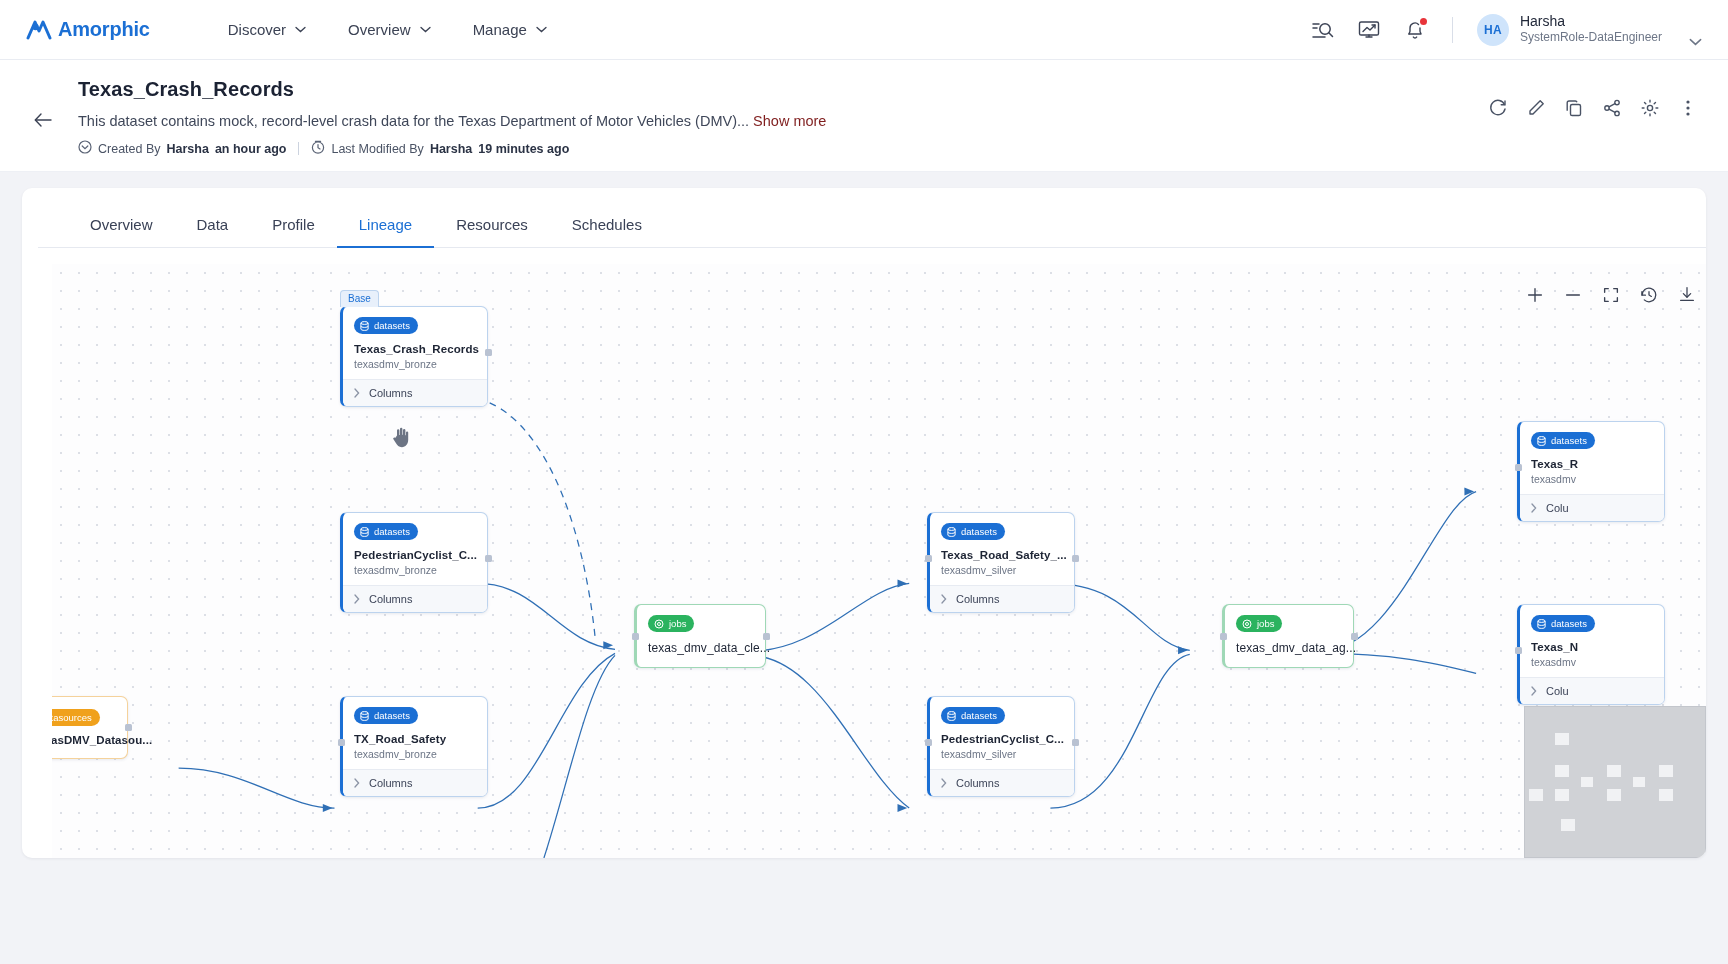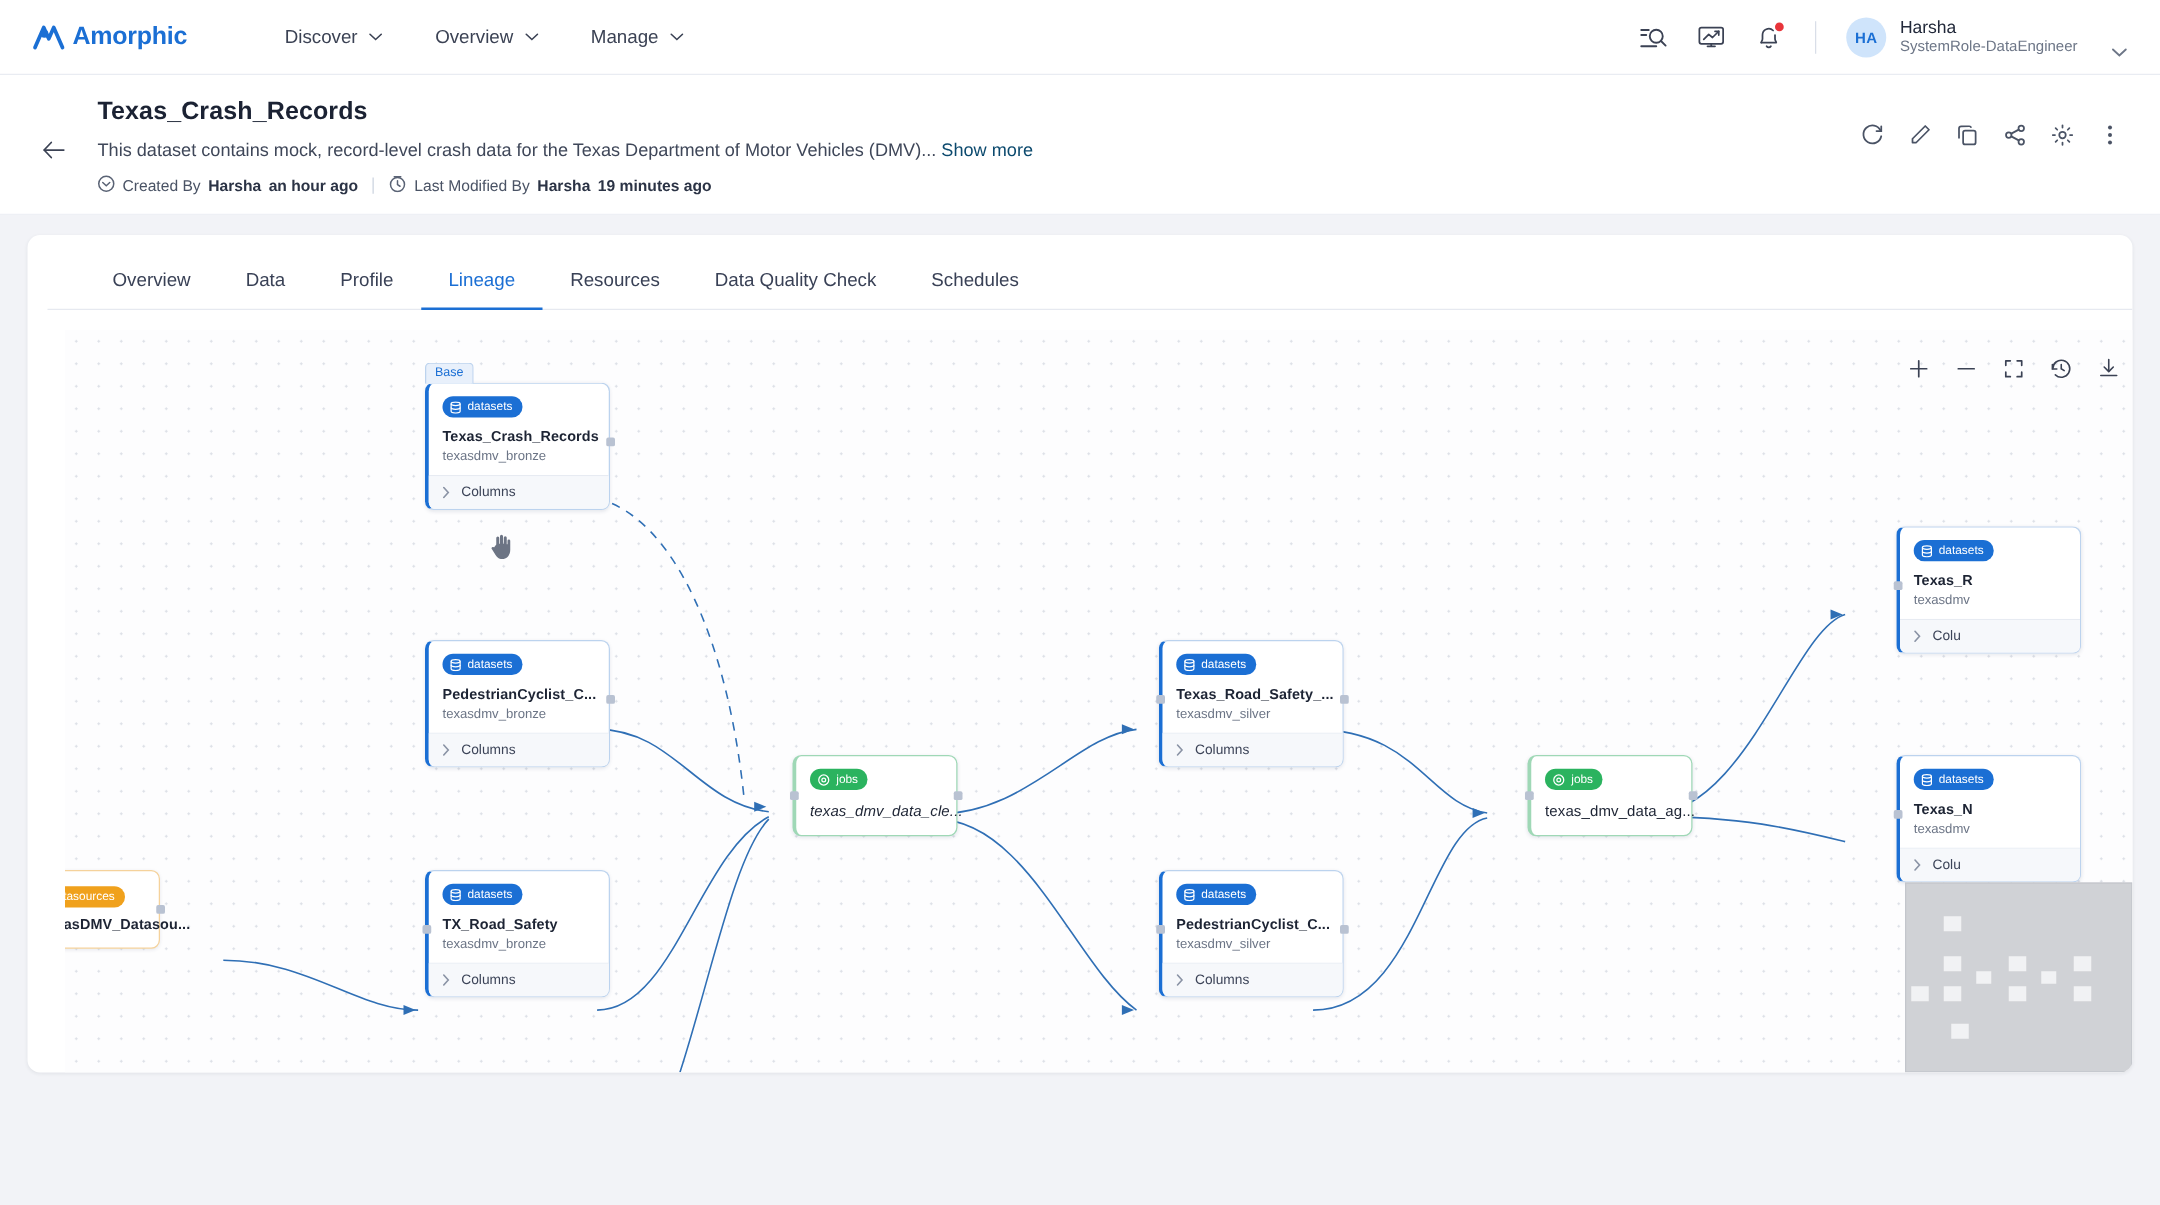--- a/index.html
+++ b/index.html
@@ -52,21 +52,21 @@
     background: #ffffff; padding: 18px 30px 14px 30px;
     position: relative; border-bottom: 1px solid #eef0f5;
   }
   .back-arrow {
     position: absolute; left: 34px; top: 110px;
     width: 18px; height: 16px; cursor: pointer;
   }
   .ph-inner { padding-left: 48px; }
   .ph-title { font-size: 20px; font-weight: 700; color: #1b2233; letter-spacing: .1px; }
   .ph-desc { margin-top: 12px; font-size: 14.5px; color: #3f4759; }
-  .show-more { color: #0c4a6e; cursor: pointer; }
+  .show-more { color: #7f1d1d; cursor: pointer; }
   .ph-meta { margin-top: 11px; display: flex; align-items: center; gap: 12px; font-size: 12.5px; color: #4a5365; text-align: center; }
   .meta-chunk { display:flex; align-items:center; gap:6px; }
   .meta-strong { font-weight: 700; color: #2b3345; }
   .meta-sep { width:1px; height:13px; background:#ccd3df; }
   .ph-actions {
     position: absolute; right: 30px; top: 38px;
     display: flex; align-items: center; gap: 18px;
   }
   .ph-actions .ic-btn { width: 20px; height: 20px; }
 
@@ -326,21 +326,20 @@
 </div>
 
 <div class="card">
 
   <div class="tabs">
     <div class="tab">Overview</div>
     <div class="tab">Data</div>
     <div class="tab">Profile</div>
     <div class="tab active">Lineage</div>
     <div class="tab">Resources</div>
-    <div class="tab">Data Quality Check</div>
     <div class="tab">Schedules</div>
   </div>
 
   <div class="canvas">
 
     <div class="canvas-toolbar">
       <div class="ic-btn">
         <svg viewBox="0 0 22 22" width="20" height="20" fill="none" stroke="#3b4254" stroke-width="1.5" stroke-linecap="round">
             <path d="M11 4v14M4 11h14"></path>
           </svg>
@@ -490,21 +489,21 @@
 
     <div class="node job" style="left:582px; top:340px;">
       <div class="node-body" style="padding:10px 12px 12px 11px;">
         <span class="badge job">
           <svg width="10" height="10" viewBox="0 0 10 10" fill="none" stroke="#fff" stroke-width="1">
               <circle cx="5" cy="5" r="4"></circle>
               <circle cx="5" cy="5" r="1.5"></circle>
             </svg>
           <span>jobs</span>
         </span>
-        <div class="node-title" style="font-weight:400;font-size:12px;font-style:italic;">texas_dmv_data_cle...</div>
+        <div class="node-title" style="font-weight:400;font-size:12px;">texas_dmv_data_cle...</div>
       </div>
       <div class="port l"></div>
       <div class="port r"></div>
     </div>
 
     <div class="node" style="left:875px; top:248px;">
       <div class="node-body">
         <span class="badge">
           <svg width="9" height="10" viewBox="0 0 9 10" fill="none" stroke="#fff" stroke-width="1">
               <ellipse cx="4.5" cy="2" rx="3.6" ry="1.4"></ellipse>

